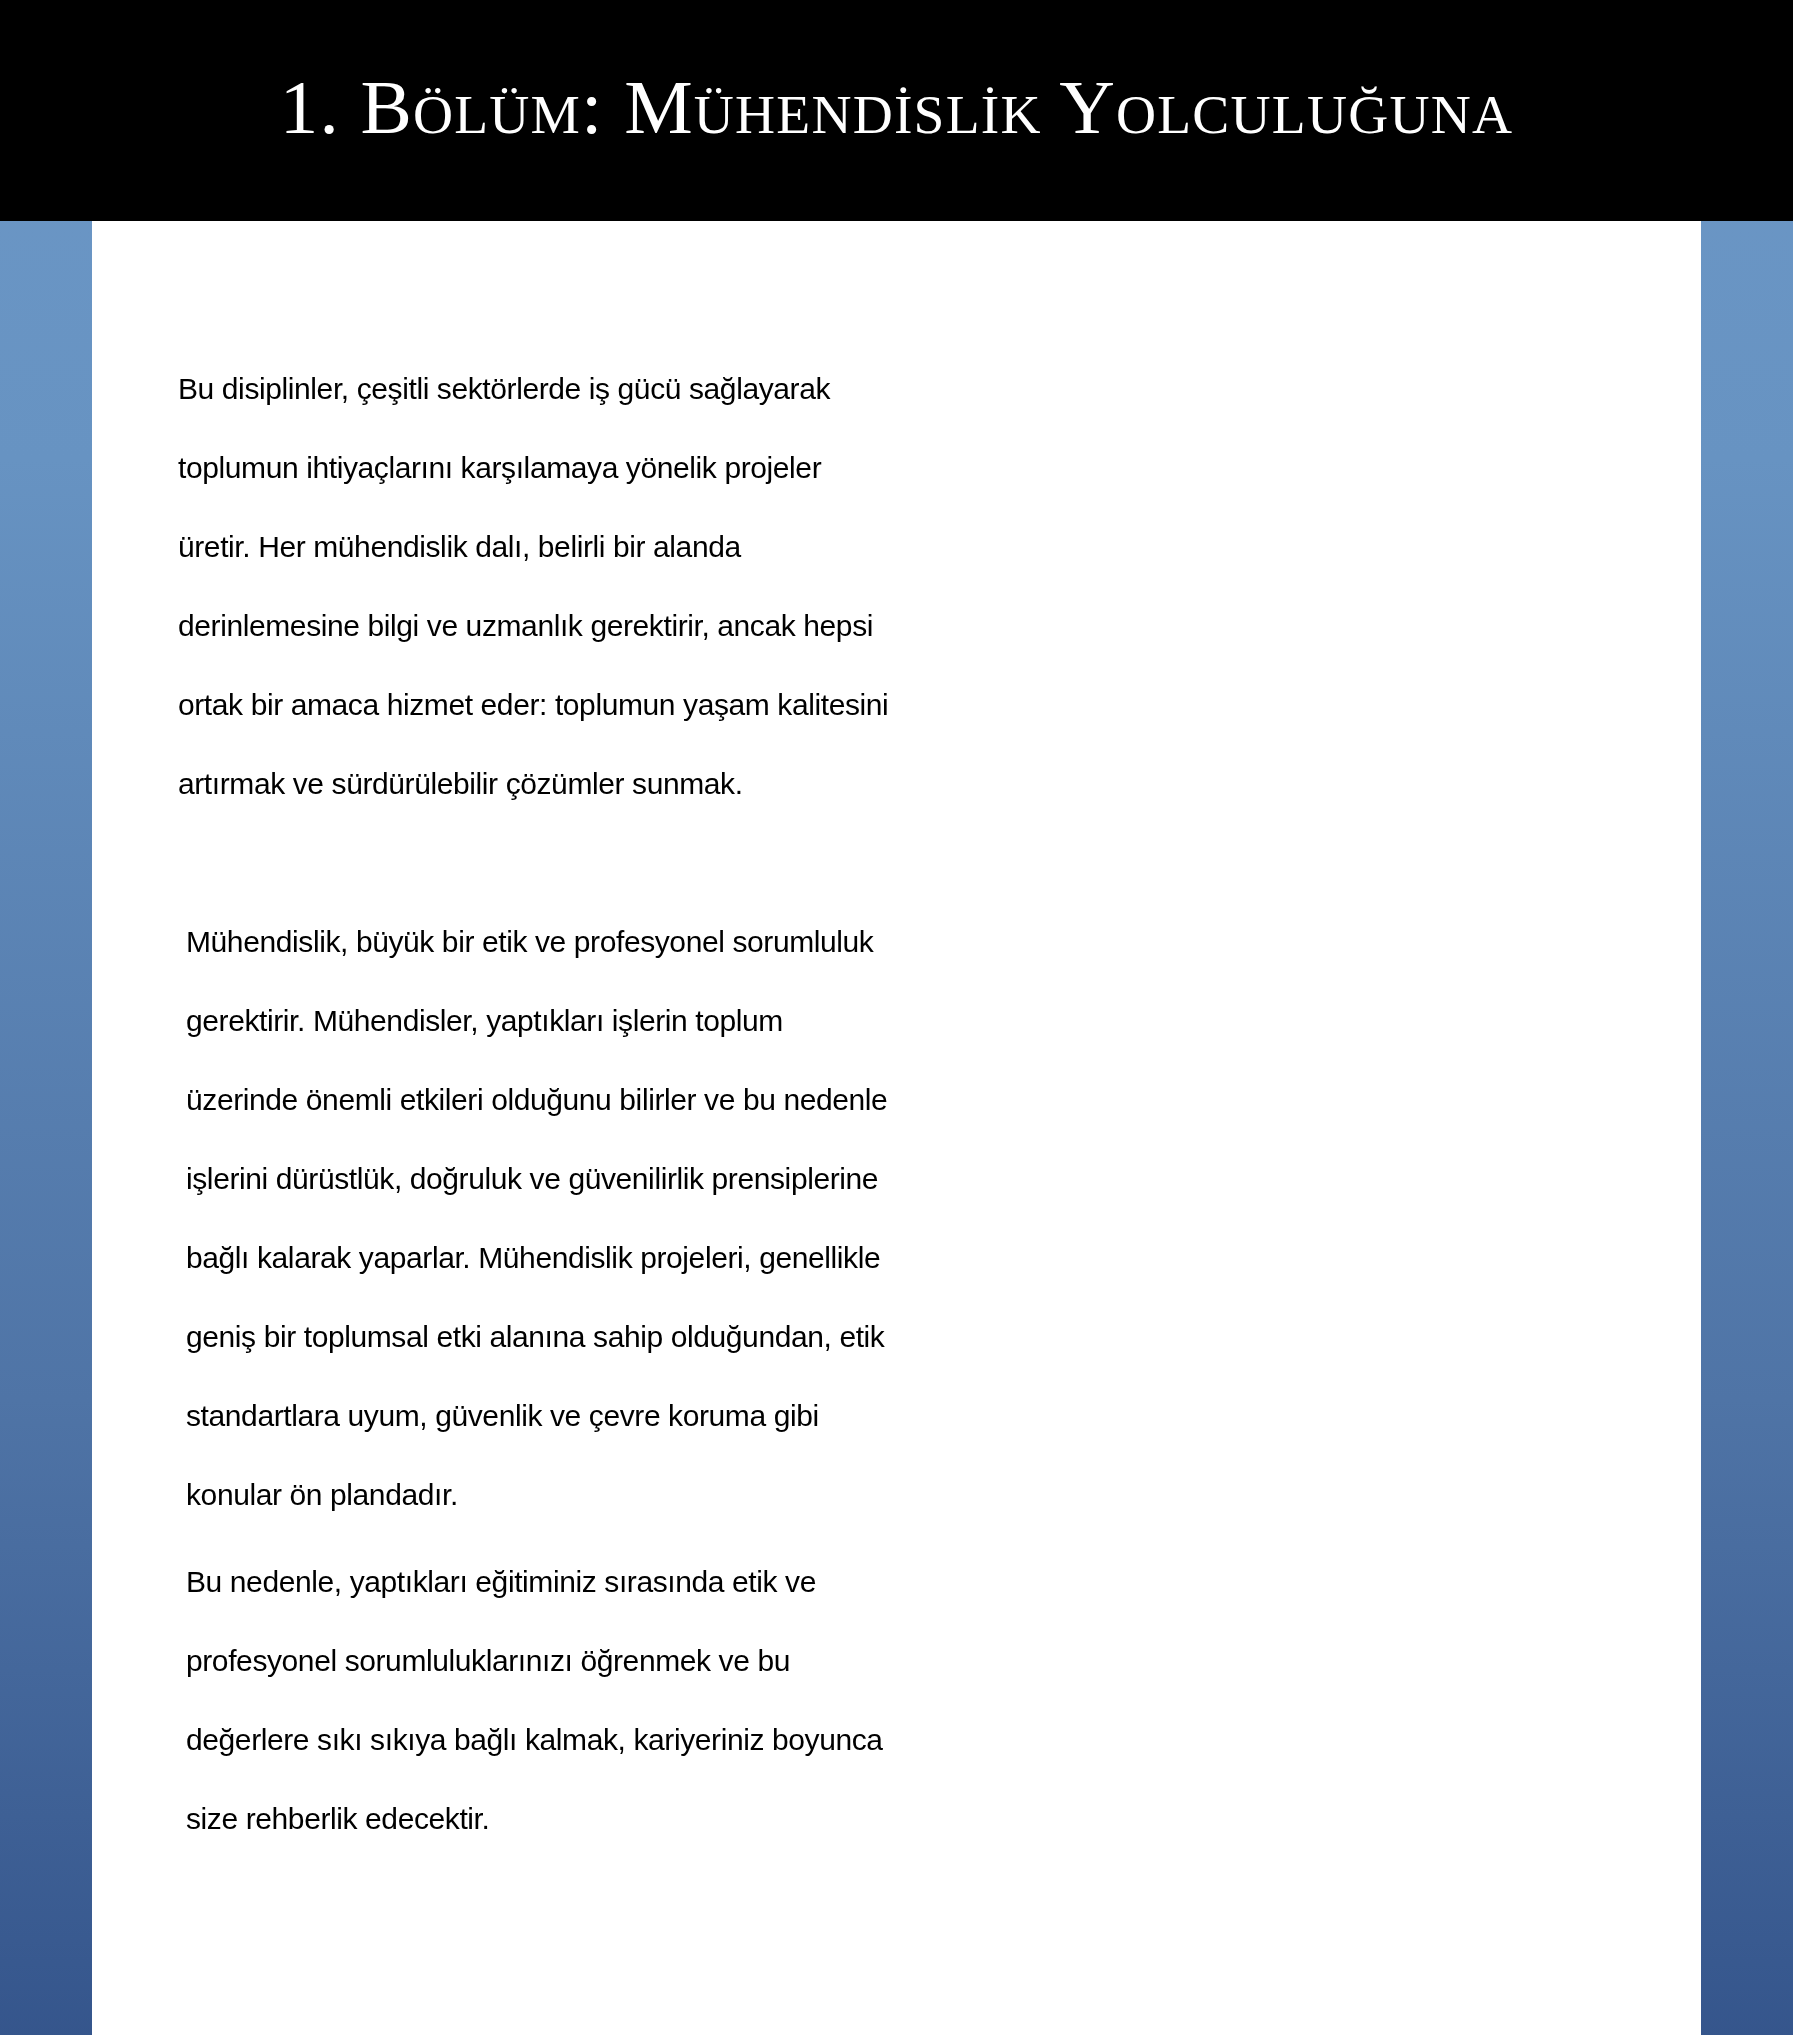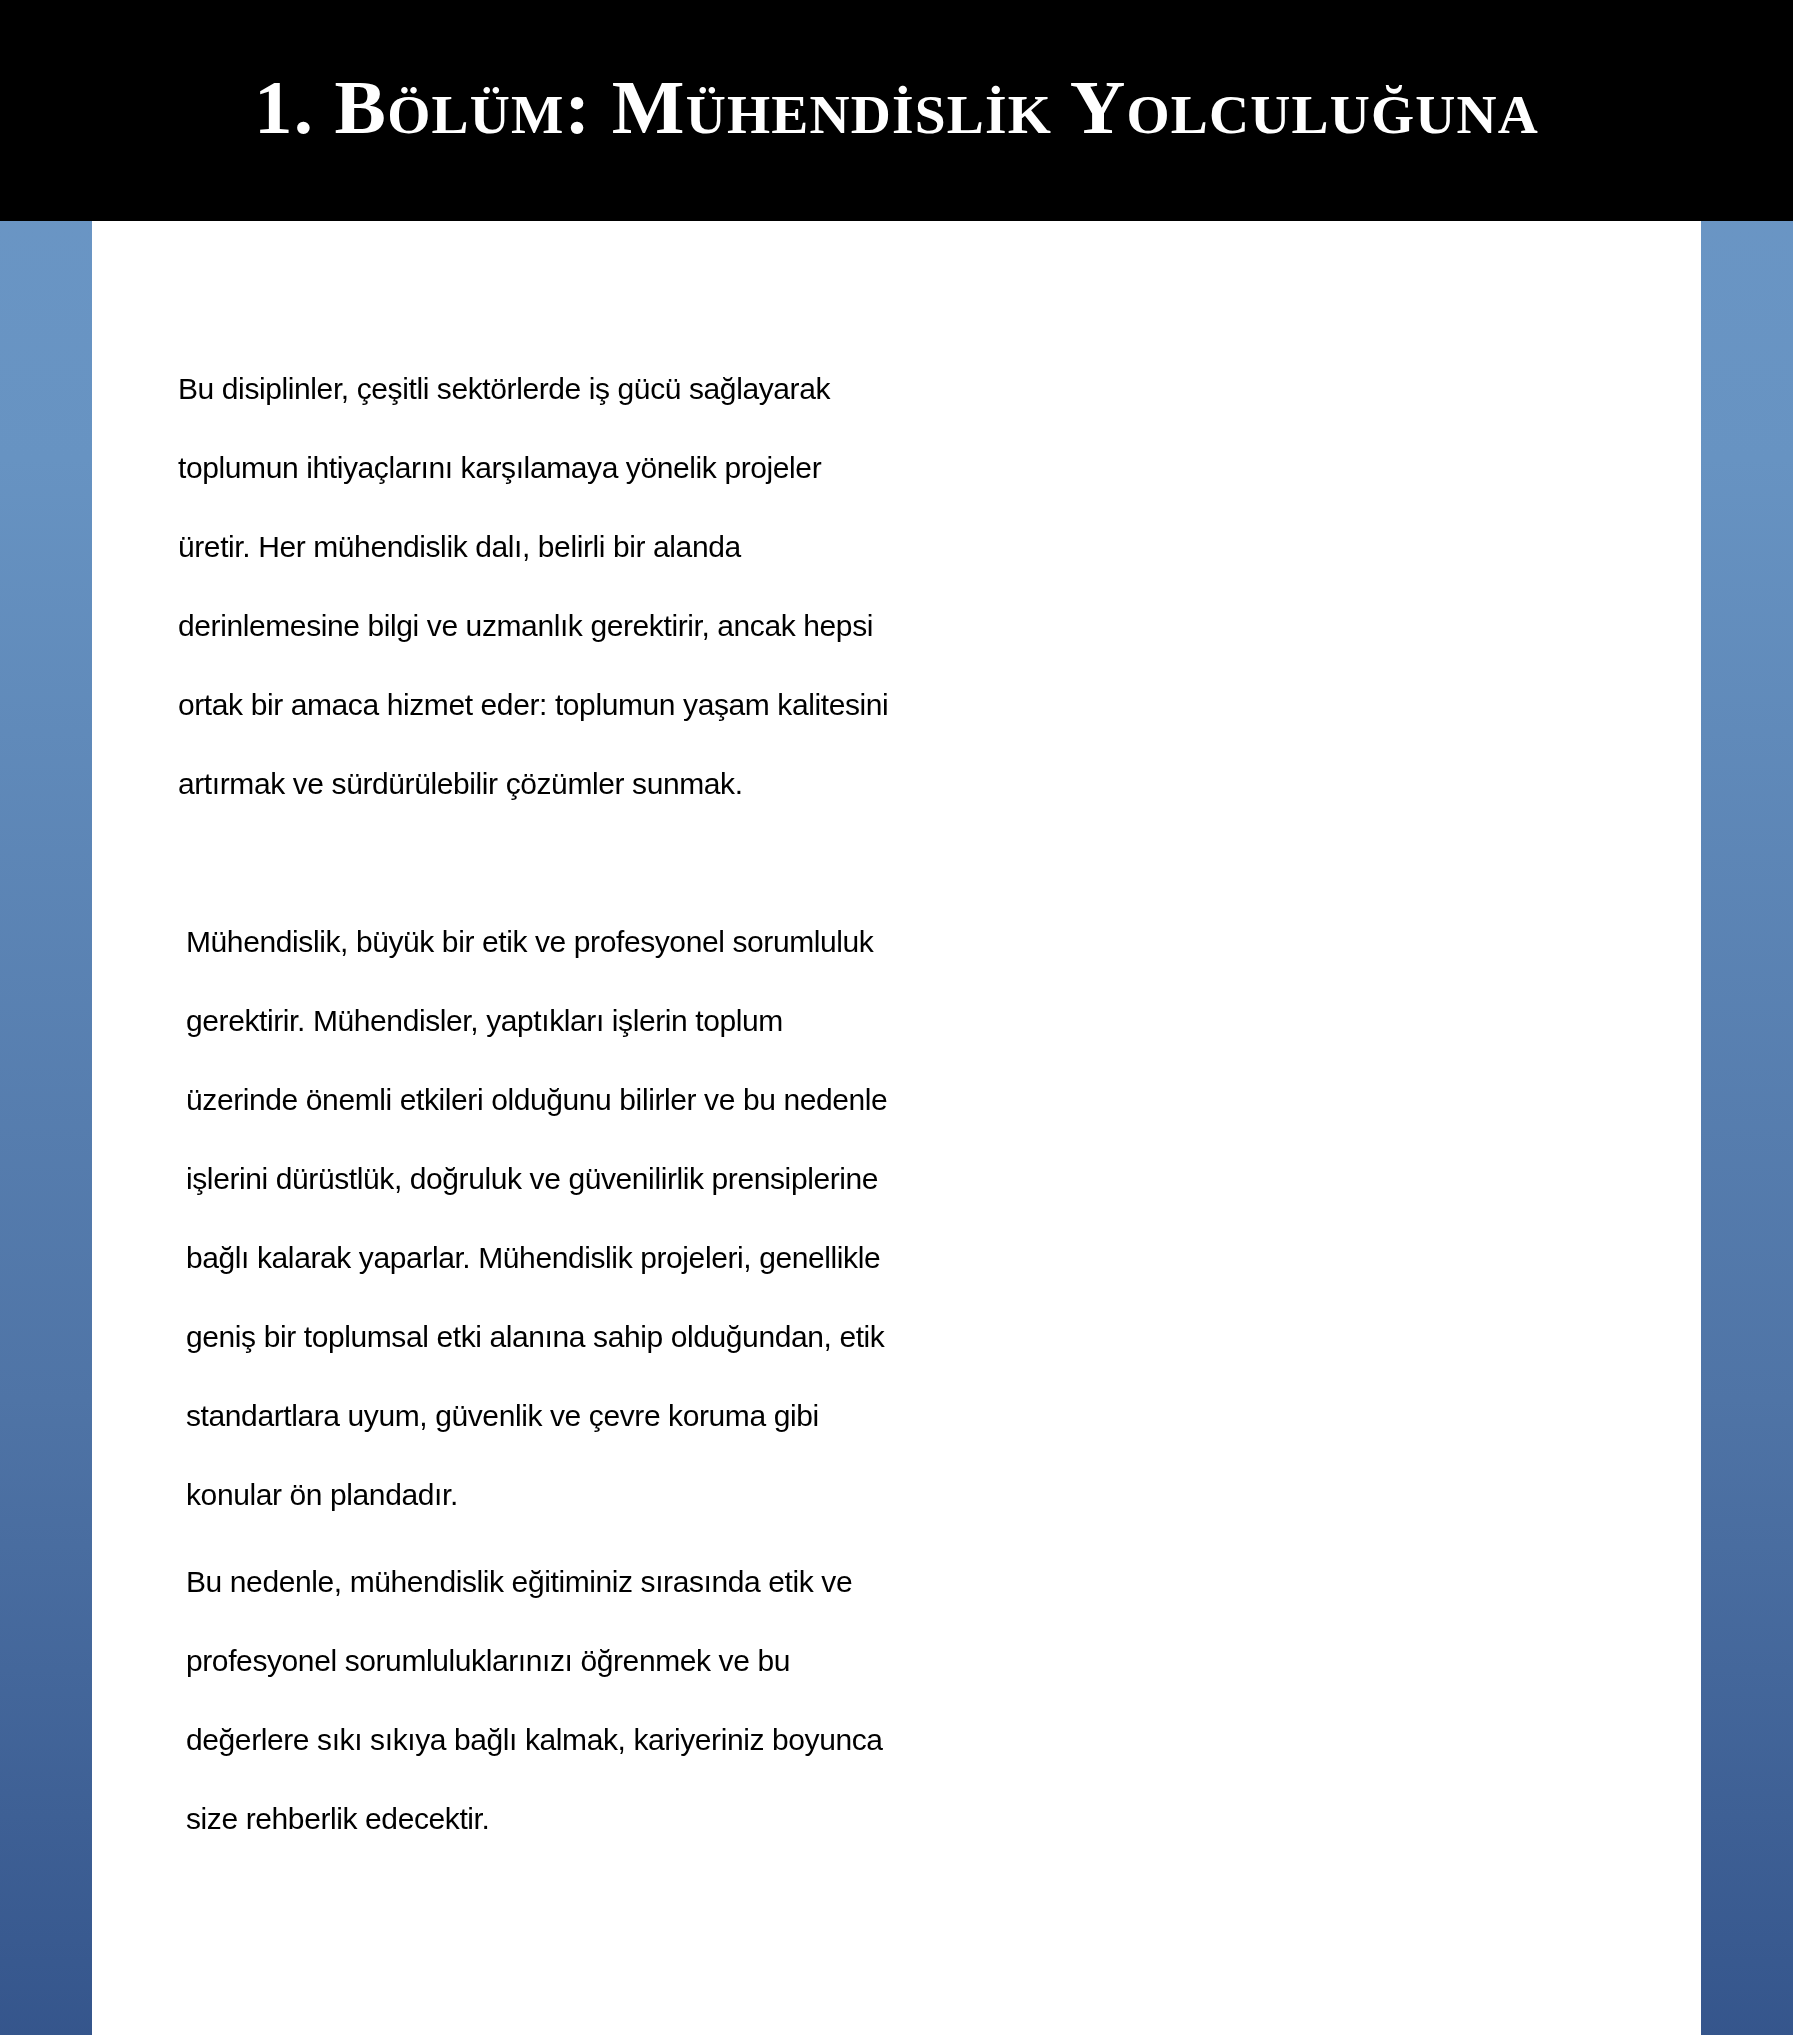--- a/index.html
+++ b/index.html
@@ -15,21 +15,21 @@
     position:absolute;left:0;top:0;width:1793px;height:221px;
     background:#000;
     display:flex;align-items:center;justify-content:center;
   }
   .chapter-title{
     text-align:center;
     font-family:"Liberation Serif",serif;
     color:#fff;
     font-size:77px;
     line-height:88px;
-    font-weight:700;
+    font-weight:400;
     letter-spacing:1.2px;
   }
   
   .sc-big{font-size:1em;}
   .sc-small{font-size:0.72em;}
   
   .page{
     position:absolute;left:92px;top:221px;width:1609px;height:2139px;
     background:#ffffff;
     box-sizing:border-box;
@@ -71,20 +71,20 @@
 ortak bir amaca hizmet eder: toplumun yaşam kalitesini
 artırmak ve sürdürülebilir çözümler sunmak.</p>
     <p class="body-text joined">Mühendislik, büyük bir etik ve profesyonel sorumluluk
 gerektirir. Mühendisler, yaptıkları işlerin toplum
 üzerinde önemli etkileri olduğunu bilirler ve bu nedenle
 işlerini dürüstlük, doğruluk ve güvenilirlik prensiplerine
 bağlı kalarak yaparlar. Mühendislik projeleri, genellikle
 geniş bir toplumsal etki alanına sahip olduğundan, etik
 standartlara uyum, güvenlik ve çevre koruma gibi
 konular ön plandadır.</p>
-    <p class="body-text joined">Bu nedenle, mühendislik eğitiminiz sırasında etik ve
+    <p class="body-text joined">Bu nedenle, yaptıkları eğitiminiz sırasında etik ve
 profesyonel sorumluluklarınızı öğrenmek ve bu
 değerlere sıkı sıkıya bağlı kalmak, kariyeriniz boyunca
 size rehberlik edecektir.</p>
   </main>
 
 </div>
 
 
 </body></html>

